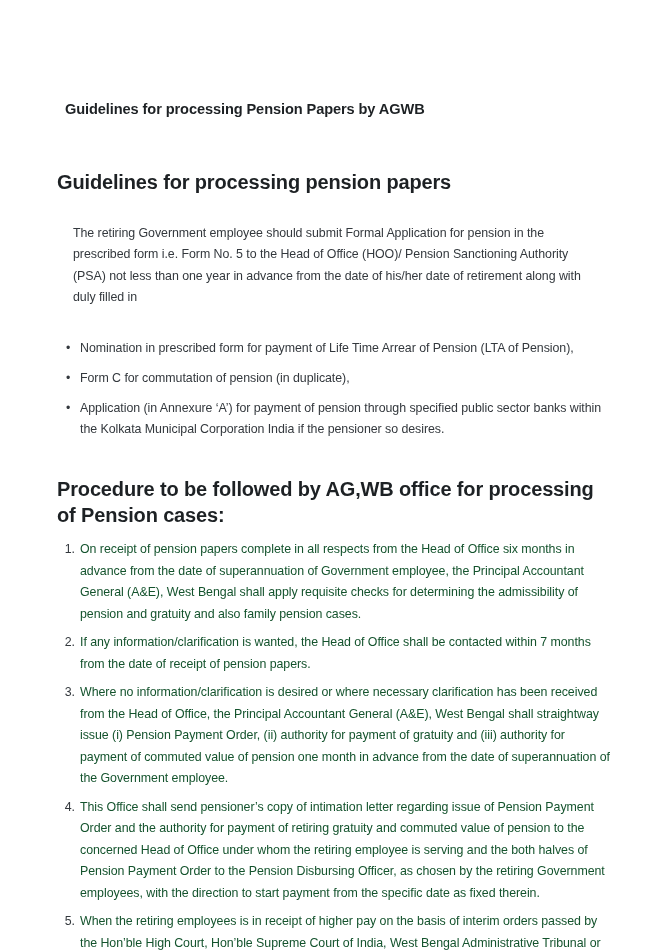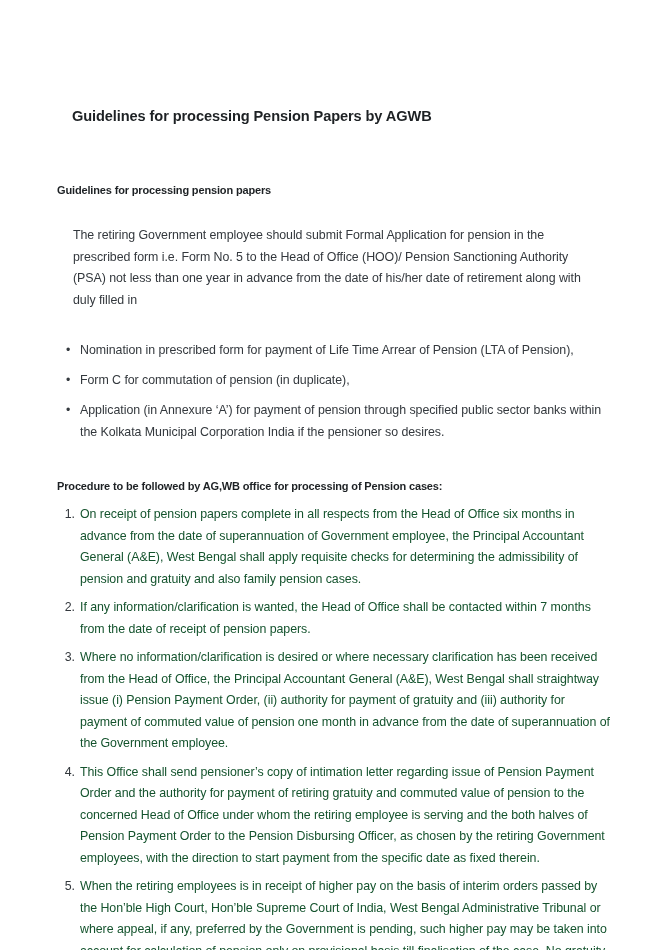--- a/index.html
+++ b/index.html
@@ -19,32 +19,32 @@
   .page {
     position: relative;
     width: 672px;
     height: 950px;
     box-sizing: border-box;
     padding: 0 57px;
     background: #ffffff;
   }
 
   .doc-title {
-    margin: 15px;
+    margin: 8px;
     padding-top: 92px;
     font-size: 14.6px;
     font-weight: bold;
     line-height: 1.3;
     letter-spacing: -0.1px;
     color: #1d2124;
   }
 
   .section-heading {
     margin: 0;
-    font-size: 11px;
+    font-size: 20px;
     font-weight: bold;
     line-height: 1.3;
     letter-spacing: -0.15px;
     color: #1d2124;
   }
 
   .section-heading.first {
     padding-top: 42px;
   }
 

